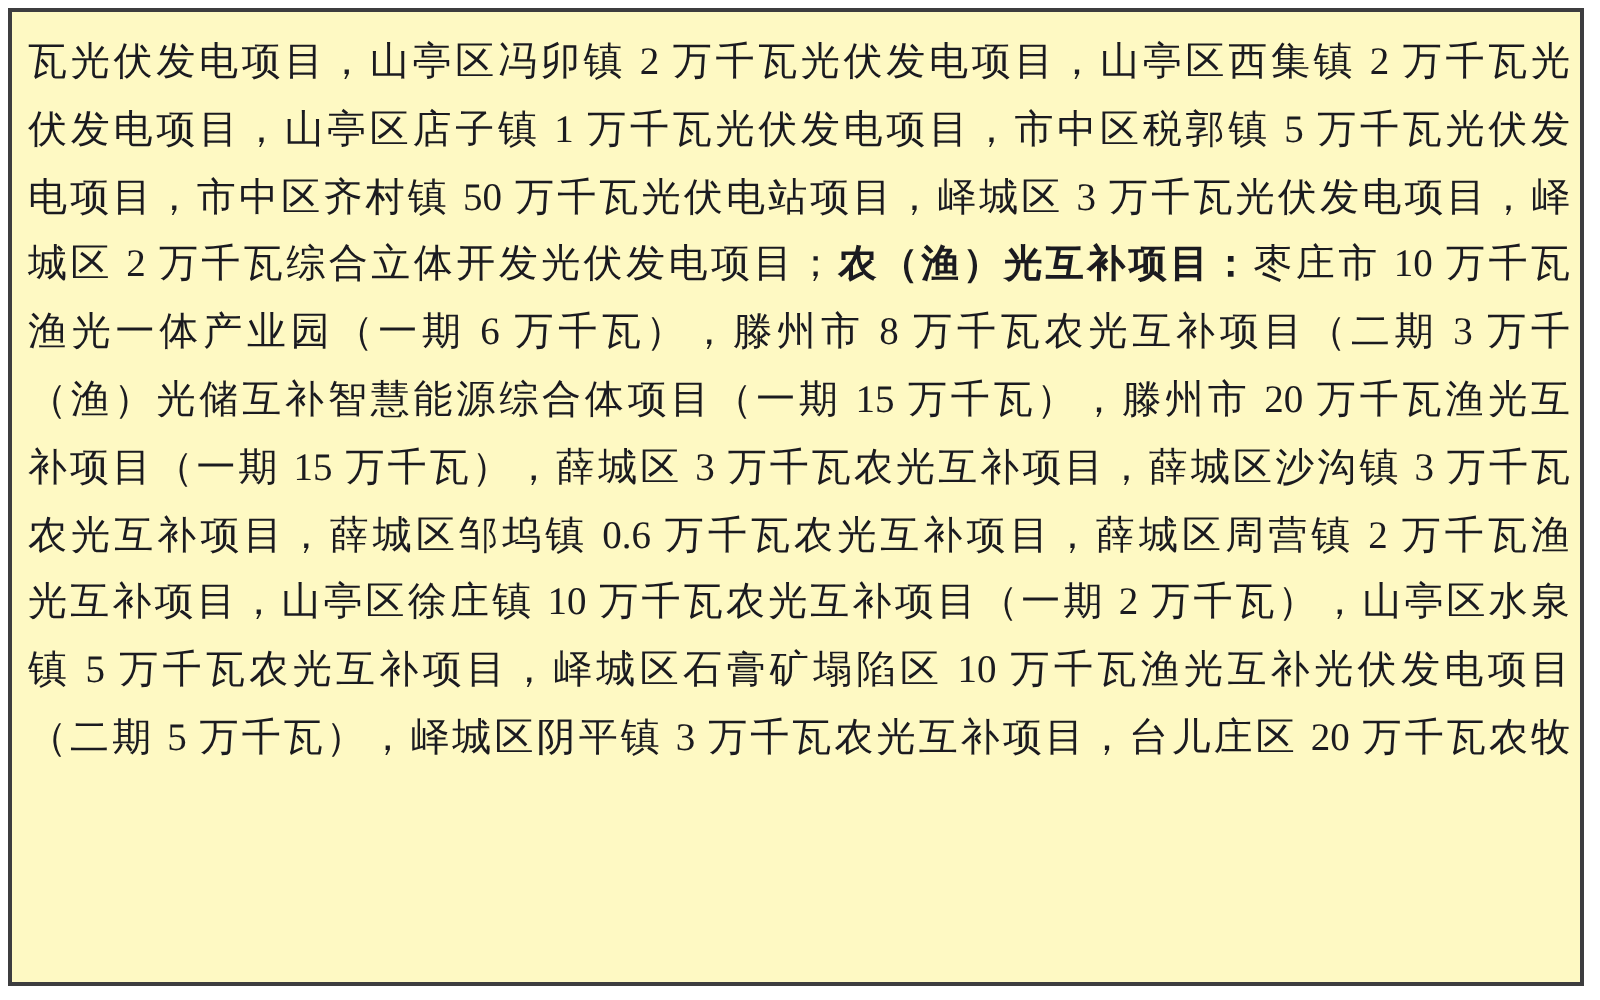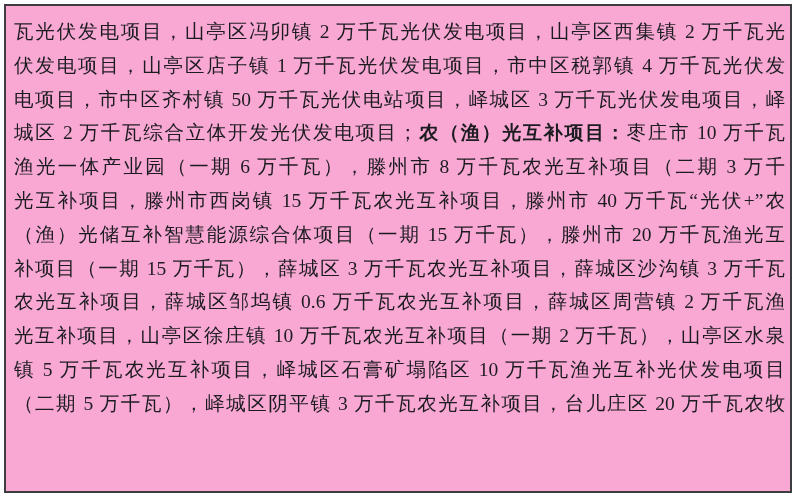--- a/index.html
+++ b/index.html
@@ -11,21 +11,21 @@
     position: relative;
   }
   .frame {
     position: absolute;
     left: 4px;
     top: 4px;
     width: 788px;
     height: 489px;
     box-sizing: border-box;
     border: 2px solid #3d3d3f;
-    background: #f9a8d4;
+    background: #fef9c3;
     padding: 9px 5px 0 8px;
   }
   .line {
     font-family: "Liberation Serif", "DejaVu Serif", serif;
     font-size: 19.5px;
     line-height: 33.8px;
     color: #1b1b20;
     text-align: justify;
     text-align-last: justify;
     white-space: normal;
@@ -37,24 +37,23 @@
     font-weight: 700;
     font-family: "Liberation Sans", "DejaVu Sans", sans-serif;
     font-size: 19px;
   }
 </style>
 </head>
 <body>
 
 <div class="frame">
   <div class="line">瓦光伏发电项目，山亭区冯卯镇 2 万千瓦光伏发电项目，山亭区西集镇 2 万千瓦光</div>
-  <div class="line">伏发电项目，山亭区店子镇 1 万千瓦光伏发电项目，市中区税郭镇 4 万千瓦光伏发</div>
+  <div class="line">伏发电项目，山亭区店子镇 1 万千瓦光伏发电项目，市中区税郭镇 5 万千瓦光伏发</div>
   <div class="line">电项目，市中区齐村镇 50 万千瓦光伏电站项目，峄城区 3 万千瓦光伏发电项目，峄</div>
   <div class="line"><span>城区 2 万千瓦综合立体开发光伏发电项目；</span><span class="bold-heading">农（渔）光互补项目：</span><span>枣庄市 10 万千瓦</span></div>
   <div class="line">渔光一体产业园（一期 6 万千瓦），滕州市 8 万千瓦农光互补项目（二期 3 万千</div>
-  <div class="line">光互补项目，滕州市西岗镇 15 万千瓦农光互补项目，滕州市 40 万千瓦“光伏+”农</div>
   <div class="line">（渔）光储互补智慧能源综合体项目（一期 15 万千瓦），滕州市 20 万千瓦渔光互</div>
   <div class="line">补项目（一期 15 万千瓦），薛城区 3 万千瓦农光互补项目，薛城区沙沟镇 3 万千瓦</div>
   <div class="line">农光互补项目，薛城区邹坞镇 0.6 万千瓦农光互补项目，薛城区周营镇 2 万千瓦渔</div>
   <div class="line">光互补项目，山亭区徐庄镇 10 万千瓦农光互补项目（一期 2 万千瓦），山亭区水泉</div>
   <div class="line">镇 5 万千瓦农光互补项目，峄城区石膏矿塌陷区 10 万千瓦渔光互补光伏发电项目</div>
   <div class="line">（二期 5 万千瓦），峄城区阴平镇 3 万千瓦农光互补项目，台儿庄区 20 万千瓦农牧</div>
 </div>
 
 </body></html>

